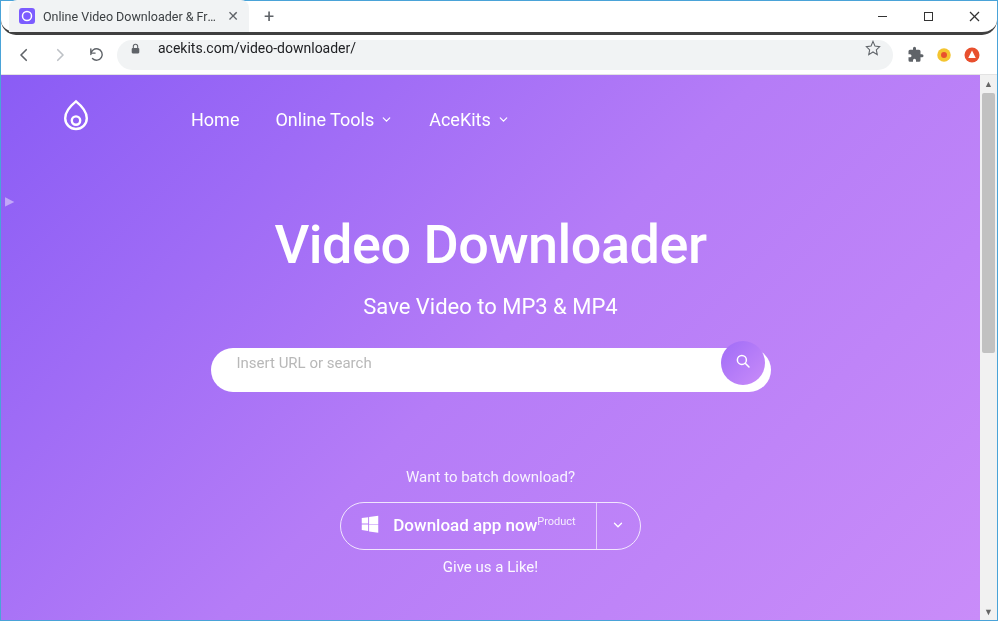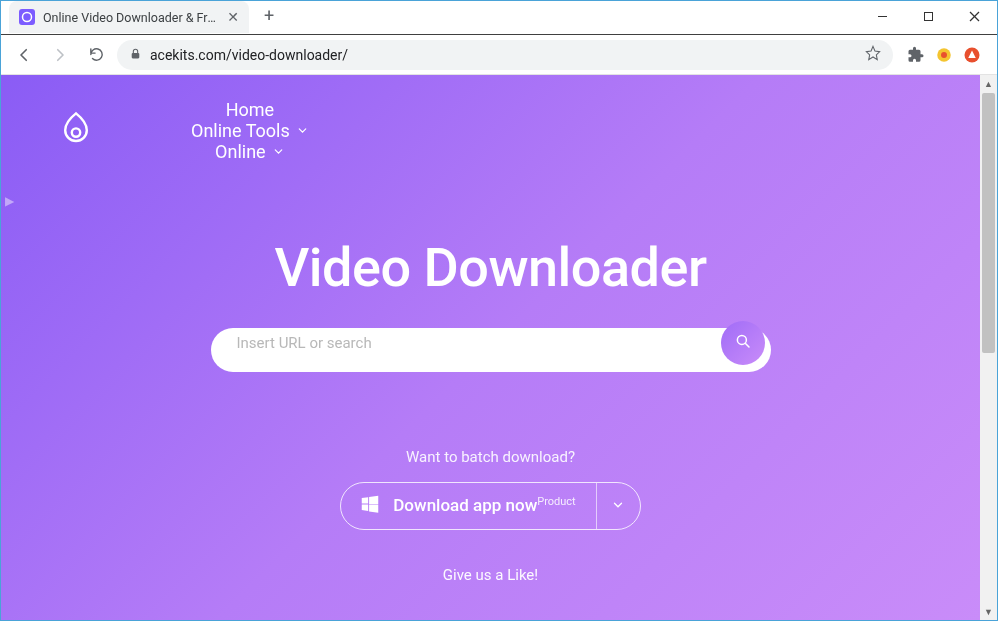--- a/index.html
+++ b/index.html
@@ -1,73 +1,73 @@
 <!DOCTYPE html>
 <html><head>
 <meta charset="utf-8">
 <style>
 * { margin: 0; padding: 0; box-sizing: border-box; font-family: -apple-system, BlinkMacSystemFont, "Segoe UI", Roboto, Arial, sans-serif; }
 body { width: 998px; height: 621px; overflow: hidden; background: #fff; }
 
 
 .window { width: 998px; height: 621px; border: 1px solid #4aa3d8; display: flex; flex-direction: column; }
-.titlebar { height: 34px; background: #fff; display: flex; border-bottom: 1px solid #404040; position: relative; }
+.titlebar { height: 34px; background: #fff; display: flex; align-items: flex-end; border-bottom: 3px solid #404040; position: relative; border-radius: 15px; }
 .tab { display: flex; align-items: center; height: 32px; background: #f1f3f4; border-radius: 8px 8px 0 0; padding: 0 10px; margin-left: 8px; max-width: 240px; gap: 8px; }
 .tab-favicon { width: 16px; height: 16px; background: #7c5cff; border-radius: 3px; display: flex; align-items: center; justify-content: center; color: #fff; font-size: 10px; }
 .tab-title { font-size: 12.5px; color: #3c4043; white-space: nowrap; overflow: hidden; text-overflow: ellipsis; flex: 1; }
 .tab-close { color: #5f6368; font-size: 14px; line-height: 1; cursor: pointer; }
 .new-tab { width: 28px; height: 28px; display: flex; align-items: center; justify-content: center; color: #5f6368; font-size: 18px; cursor: pointer; margin-left: 6px; margin-bottom: 2px;}
 .win-controls { position: absolute; right: 0; top: 0; display: flex; height: 30px; }
 .win-btn { width: 46px; display: flex; align-items: center; justify-content: center; cursor: pointer; color: #333; }
 
 
 .toolbar { height: 40px; background: #fff; display: flex; align-items: center; padding: 0 8px; gap: 6px; border-bottom: 1px solid #e3e3e3; }
 .nav-btn { width: 30px; height: 30px; display: flex; align-items: center; justify-content: center; color: #5f6368; border-radius: 50%; cursor: pointer; }
 .nav-btn.disabled { color: #bdc1c6; }
-.addr-bar { flex: 1; height: 30px; background: #f1f3f4; border-radius: 15px; display: flex; align-items: center; padding: 0 12px; gap: 8px; }
+.addr-bar { flex: 1; height: 30px; background: #f1f3f4; border-radius: 15px; display: flex; align-items: flex-start; padding: 0 12px; gap: 16px; }
 .lock-icon { color: #5f6368; }
 .url-text { font-size: 14px; color: #202124; flex: 1; }
 .star-icon { color: #5f6368; cursor: pointer; }
 .ext-icons { display: flex; gap: 10px; padding: 0 8px; align-items: center; }
 .ext { width: 18px; height: 18px; }
 
 
 .content-wrap { flex: 1; display: flex; position: relative; overflow: hidden; }
 .content { flex: 1; background: linear-gradient(135deg, #8a5cf5 0%, #b57cf7 50%, #c98cf9 100%); position: relative; overflow: hidden; }
 .vscroll { width: 17px; background: #f1f1f1; position: relative; }
 .vscroll-thumb { position: absolute; top: 18px; left: 2px; right: 2px; height: 260px; background: #c1c1c1; border-radius: 2px; }
 .vscroll-arrow { position: absolute; left: 0; right: 0; height: 17px; display: flex; align-items: center; justify-content: center; color: #666; font-size: 9px; }
 .vscroll-arrow.up { top: 0; }
 .vscroll-arrow.down { bottom: 0; }
 
 
 .page-header { display: flex; align-items: center; padding: 24px 60px; gap: 40px; }
 .logo { display: flex; align-items: center; gap: 10px; color: #fff; cursor: pointer; }
 .logo-icon svg { width: 30px; height: 36px; }
 .logo-text { font-size: 26px; font-weight: 500; }
-.nav { display: flex; margin-left: 60px; align-items: center; flex-direction: column; }
+.nav { display: flex; gap: 36px; margin-left: 60px; align-items: center; }
 .nav-item { color: #fff; font-size: 18px; display: flex; align-items: center; gap: 6px; cursor: pointer; }
 .cta-btn { margin-left: auto; background: rgba(255,255,255,0.18); color: #fff; padding: 10px 22px; border-radius: 999px; font-size: 18px; display: flex; align-items: center; gap: 10px; cursor: pointer; }
 
 
 .hero { text-align: center; color: #fff; padding-top: 50px; }
 .hero-title { font-size: 54px; font-weight: 500; letter-spacing: -0.5px; }
 .hero-sub { font-size: 22px; margin-top: 18px; font-weight: 400; }
 .search-row { margin: 29px auto 0; width: 560px; height: 44px; background: #fff; border-radius: 999px; display: flex; align-items: center; padding: 0 6px 14px 26px; }
 .search-input { flex: 1; border: none; outline: none; font-size: 15px; color: #333; background: transparent; }
 .search-input::placeholder { color: #b8b8b8; }
 .search-btn { width: 44px; height: 44px; border-radius: 50%; background: linear-gradient(135deg, #a06cf7, #c98cf9); display: flex; align-items: center; justify-content: center; cursor: pointer; }
 .batch-link { margin-top: 76px; font-size: 15px; color: rgba(255,255,255,0.9); cursor: pointer; }
 .dl-button-wrap { margin: 16px auto 0; display: inline-flex; align-items: stretch; border: 1.5px solid rgba(255,255,255,0.8); border-radius: 999px; overflow: hidden; }
 .dl-main { display: flex; align-items: center; gap: 12px; padding: 10px 20px 10px 18px; cursor: pointer; text-align: left; }
 .dl-text { display: flex; line-height: 1.15; }
 .dl-text .big { font-size: 17px; font-weight: 500; }
 .dl-text .small { font-size: 11px; opacity: 0.85; }
 .dl-caret { width: 44px; display: flex; align-items: center; justify-content: center; border-left: 1.5px solid rgba(255,255,255,0.6); cursor: pointer; }
-.like-link { margin-top: 36px; font-size: 15px; color: rgba(255,255,255,0.95); cursor: pointer; }
+.like-link { margin-top: 8px; font-size: 15px; color: rgba(255,255,255,0.95); cursor: pointer; }
 
 .side-handle { position: absolute; left: 0; top: 115px; color: rgba(255,255,255,0.45); font-size: 12px; cursor: pointer; padding: 4px; }
 
 .chev { display: inline-block; }
 </style>
 </head>
 <body>
 
 <div class="window">
 
@@ -160,30 +160,31 @@
           <div class="nav-item">
               <span>Home</span>
             </div>
           <div class="nav-item">
               <span>Online Tools</span>
               <span class="chev"><svg width="13" height="13" viewBox="0 0 24 24">
                   <path d="M6 9l6 6 6-6" fill="none" stroke="#fff" stroke-width="2.2" stroke-linecap="round"></path>
                 </svg></span>
             </div>
           <div class="nav-item">
-              <span>Online</span>
+              <span>AceKits</span>
               <span class="chev"><svg width="13" height="13" viewBox="0 0 24 24">
                   <path d="M6 9l6 6 6-6" fill="none" stroke="#fff" stroke-width="2.2" stroke-linecap="round"></path>
                 </svg></span>
             </div>
         </div>
       </div>
 
       <div class="hero">
         <div class="hero-title">Video Downloader</div>
+        <div class="hero-sub">Save Video to MP3 &amp; MP4</div>
 
         <div class="search-row">
           <input class="search-input" type="text" placeholder="Insert URL or search" style="">
           <div class="search-btn">
             <span><svg width="18" height="18" viewBox="0 0 24 24">
                   <circle cx="10.5" cy="10.5" r="6" fill="none" stroke="#fff" stroke-width="2"></circle>
                   <line x1="15" y1="15" x2="20" y2="20" stroke="#fff" stroke-width="2" stroke-linecap="round"></line>
                 </svg></span>
           </div>
         </div>

